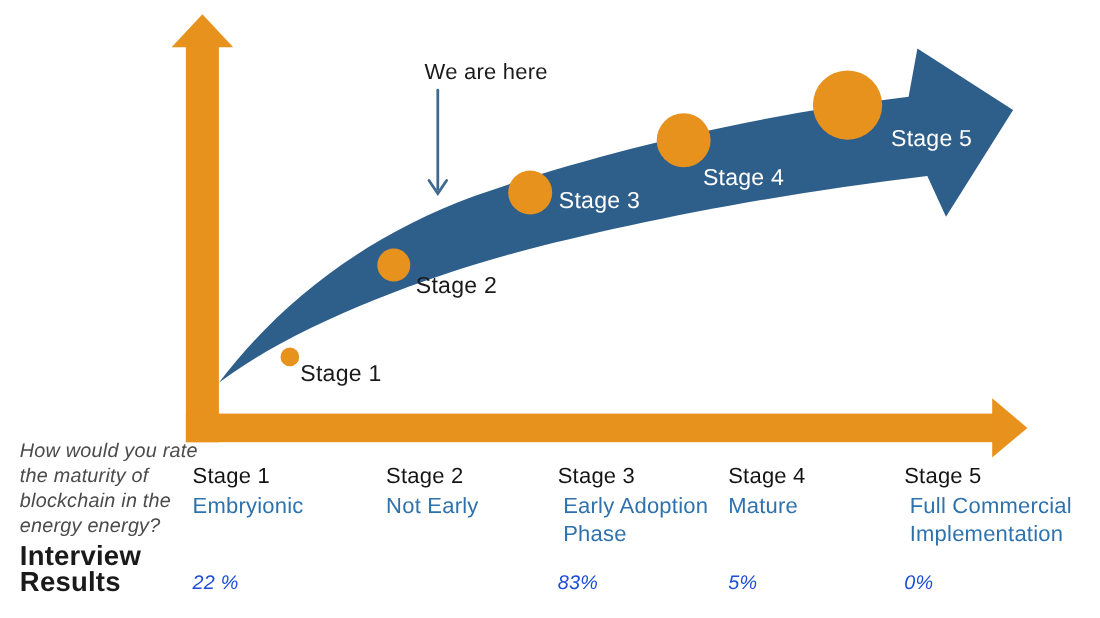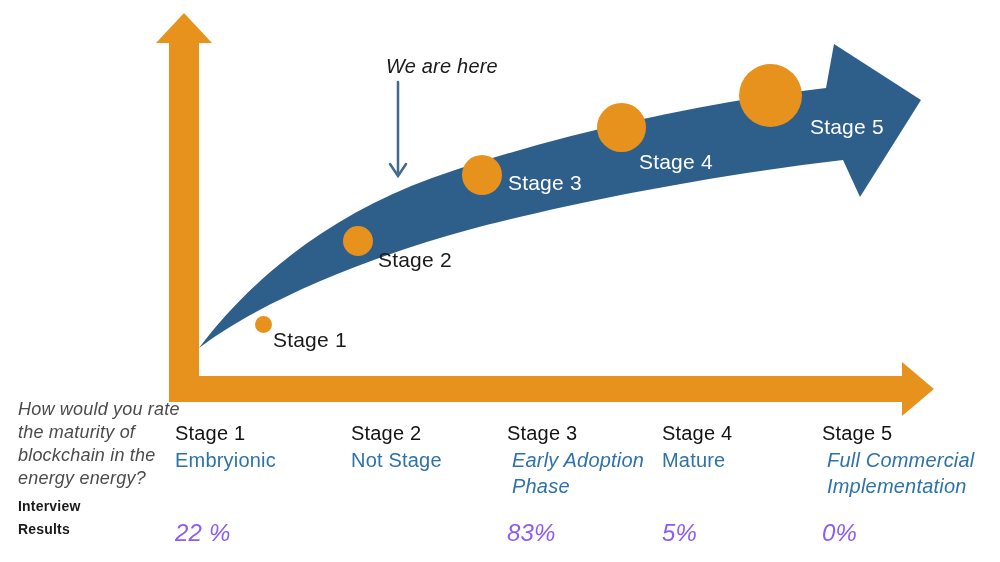--- a/index.html
+++ b/index.html
@@ -45,35 +45,35 @@
   .curve-label{font-size:21px;white-space:nowrap;}
   .cl-dark{color:var(--text-black);}
   .cl-light{color:#FFFFFF;}
   .cl1{left:273px;top:328px;}
   .cl2{left:378px;top:248px;}
   .cl3{left:508px;top:171px;}
   .cl4{left:639px;top:150px;}
   .cl5{left:810px;top:115px;}
 
   
-  .we-are-here{left:386px;top:55px;font-size:20px;color:var(--text-black);white-space:nowrap;font-style:italic;}
+  .we-are-here{left:386px;top:55px;font-size:20px;color:var(--text-black);white-space:nowrap;}
 
   
   .question{left:18px;top:398px;font-size:18px;line-height:23px;
     font-style:italic;color:var(--text-gray);white-space:pre-line;}
-  .interview{left:18px;top:495px;font-size:14px;line-height:23px;
+  .interview{left:18px;top:495px;font-size:25px;line-height:23px;
     font-weight:bold;color:var(--text-black);white-space:pre-line;}
 
   
   .col{top:422px;width:168px;}
   .col1{left:175px;}.col2{left:351px;}.col3{left:507px;}.col4{left:662px;}.col5{left:822px;}
   .stage-name{font-size:20px;height:25px;color:#141414;}
   .stage-desc{font-size:20px;line-height:26px;height:72px;color:var(--descriptor-blue);width:160px;}
-  .col3 .stage-desc,.col5 .stage-desc{padding-left:5px;font-style:italic;}
-  .result{font-size:24px;font-style:italic;color:#8b5cf6;}
+  .col3 .stage-desc,.col5 .stage-desc{padding-left:5px;}
+  .result{font-size:18px;font-style:italic;color:#1d4ed8;}
 </style>
 </head>
 <body>
 
 <svg class="abs layer" viewBox="0 0 1000 562" xmlns="http://www.w3.org/2000/svg">
   <path d="M 199,348
            C 252,278 328,216 432,178
            C 545,138 690,104 826,88
            L 834,44
            L 921,100
@@ -114,21 +114,21 @@
 <div class="abs interview">Interview
 Results</div>
 
 <div class="abs col col1">
   <div class="stage-name">Stage 1</div>
   <div class="stage-desc">Embryionic</div>
   <div class="result">22 %</div>
 </div>
 <div class="abs col col2">
   <div class="stage-name">Stage 2</div>
-  <div class="stage-desc">Not Stage</div>
+  <div class="stage-desc">Not Early</div>
 </div>
 <div class="abs col col3">
   <div class="stage-name">Stage 3</div>
   <div class="stage-desc">Early Adoption Phase</div>
   <div class="result">83%</div>
 </div>
 <div class="abs col col4">
   <div class="stage-name">Stage 4</div>
   <div class="stage-desc">Mature</div>
   <div class="result">5%</div>

